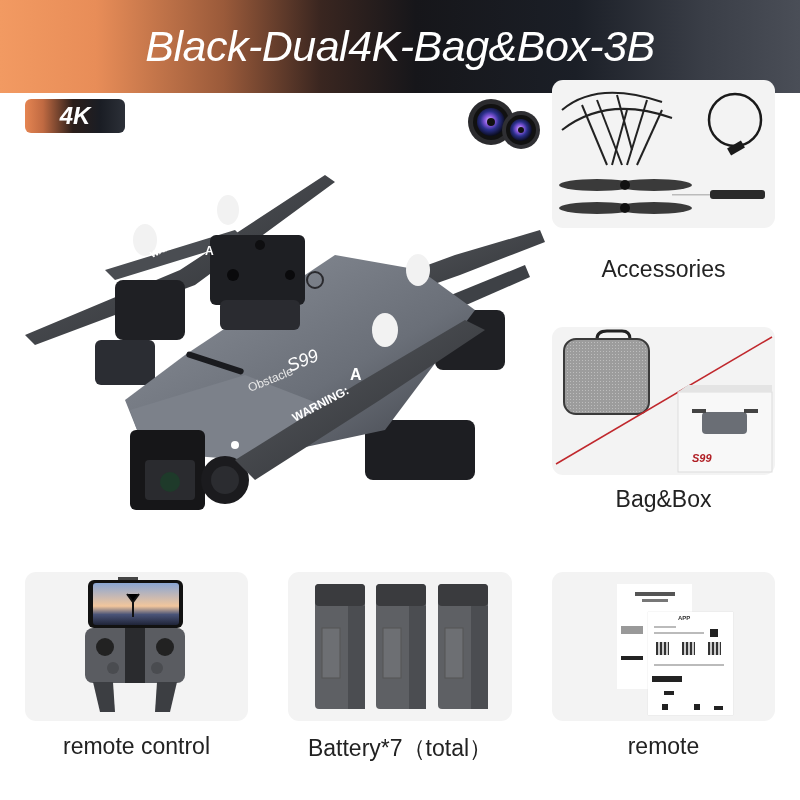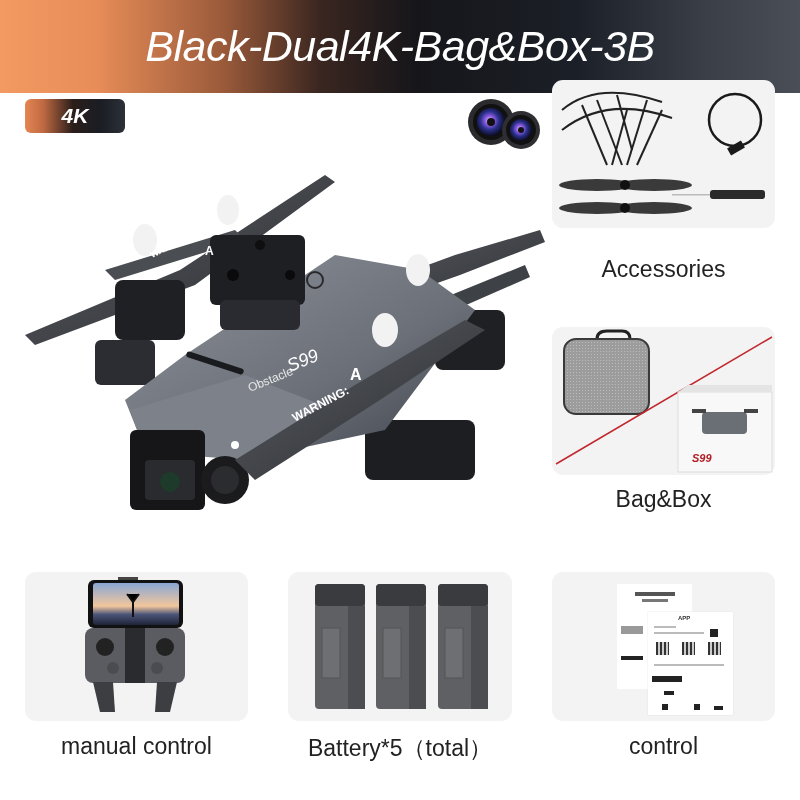--- a/index.html
+++ b/index.html
@@ -14,21 +14,21 @@
   .banner-title {
     color: #ffffff; font-size: 43px; font-style: italic; letter-spacing: -0.5px;
     font-family: "Liberation Sans", sans-serif;
   }
 
   .badge-4k {
     position: absolute; left: 25px; top: 99px; width: 100px; height: 34px;
     border-radius: 6px;
     background: linear-gradient(90deg, #e58552 0%, #c06a42 18%, #2b1e1a 48%, #1a1d24 75%, #2c3038 100%);
     display: flex; align-items: center; justify-content: center;
-    color: #fff; font-weight: bold; font-style: italic; font-size: 21px;
+    color: #fff; font-weight: bold; font-style: italic; font-size: 24px;
   }
 
   .lens-icons { position: absolute; left: 463px; top: 92px; width: 90px; height: 60px; }
 
   .card {
     position: absolute; background: #f3f3f3; border-radius: 11px;
   }
   .card-label {
     position: absolute; text-align: center; color: #222; font-size: 23px;
   }
@@ -205,21 +205,21 @@
     <rect x="60" y="56" width="100" height="55" rx="8" fill="#5a5c61"></rect>
     <rect x="100" y="56" width="20" height="55" fill="#2a2b2e"></rect>
     <circle cx="80" cy="75" r="9" fill="#222"></circle>
     <circle cx="140" cy="75" r="9" fill="#222"></circle>
     <circle cx="88" cy="96" r="6" fill="#4a4c50"></circle>
     <circle cx="132" cy="96" r="6" fill="#4a4c50"></circle>
     <path d="M68 110 L75 140 L90 140 L88 110 Z" fill="#3c3e42"></path>
     <path d="M152 110 L145 140 L130 140 L132 110 Z" fill="#3c3e42"></path>
   </svg>
 </div>
-<div class="card-label" style="left:25px; top:733px; width:223px;">manual control</div>
+<div class="card-label" style="left:25px; top:733px; width:223px;">remote control</div>
 
 <div class="card" style="left:288px; top:572px; width:224px; height:149px;">
   <svg width="224" height="149" viewBox="0 0 224 149">
     <g>
       <rect x="27" y="12" width="50" height="125" rx="4" fill="#5e6064"></rect>
       <rect x="27" y="12" width="50" height="22" rx="4" fill="#3a3b3e"></rect>
       <rect x="34" y="56" width="18" height="50" fill="#6d6f73" stroke="#555"></rect>
       <rect x="60" y="34" width="17" height="103" fill="#4b4d51"></rect>
     </g>
     <g>
@@ -229,21 +229,21 @@
       <rect x="121" y="34" width="17" height="103" fill="#4b4d51"></rect>
     </g>
     <g>
       <rect x="150" y="12" width="50" height="125" rx="4" fill="#5e6064"></rect>
       <rect x="150" y="12" width="50" height="22" rx="4" fill="#3a3b3e"></rect>
       <rect x="157" y="56" width="18" height="50" fill="#6d6f73" stroke="#555"></rect>
       <rect x="183" y="34" width="17" height="103" fill="#4b4d51"></rect>
     </g>
   </svg>
 </div>
-<div class="card-label" style="left:288px; top:733px; width:224px;">Battery*5（total）</div>
+<div class="card-label" style="left:288px; top:733px; width:224px;">Battery*7（total）</div>
 
 <div class="card" style="left:552px; top:572px; width:223px; height:149px;">
   <div class="manual-page" style="left:65px; top:12px; width:75px; height:105px;">
     <div class="ml" style="left:18px; top:8px; width:40px; height:4px; background:#555;"></div>
     <div class="ml" style="left:25px; top:15px; width:26px; height:3px; background:#777;"></div>
     <div class="ml" style="left:4px; top:42px; width:22px; height:8px; background:#999;"></div>
     <div class="mblk" style="left:4px; top:72px; width:22px; height:4px;"></div>
   </div>
   <div class="manual-page" style="left:96px; top:40px; width:85px; height:103px; box-shadow:0 0 1px #ccc;">
     <span style="position:absolute; left:30px; top:3px; font-size:6px; color:#333; font-weight:bold;">APP</span>
@@ -254,13 +254,13 @@
     <div class="qr" style="left:34px; top:30px;"></div>
     <div class="qr" style="left:60px; top:30px;"></div>
     <div class="ml" style="left:6px; top:52px; width:70px;"></div>
     <div class="mblk" style="left:4px; top:64px; width:30px; height:6px;"></div>
     <div class="mblk" style="left:16px; top:79px; width:10px; height:4px;"></div>
     <div class="mblk" style="left:14px; top:92px; width:6px; height:6px;"></div>
     <div class="mblk" style="left:46px; top:92px; width:6px; height:6px;"></div>
     <div class="mblk" style="left:66px; top:94px; width:9px; height:4px;"></div>
   </div>
 </div>
-<div class="card-label" style="left:552px; top:733px; width:223px;">control</div>
+<div class="card-label" style="left:552px; top:733px; width:223px;">remote</div>
 
 </body></html>

